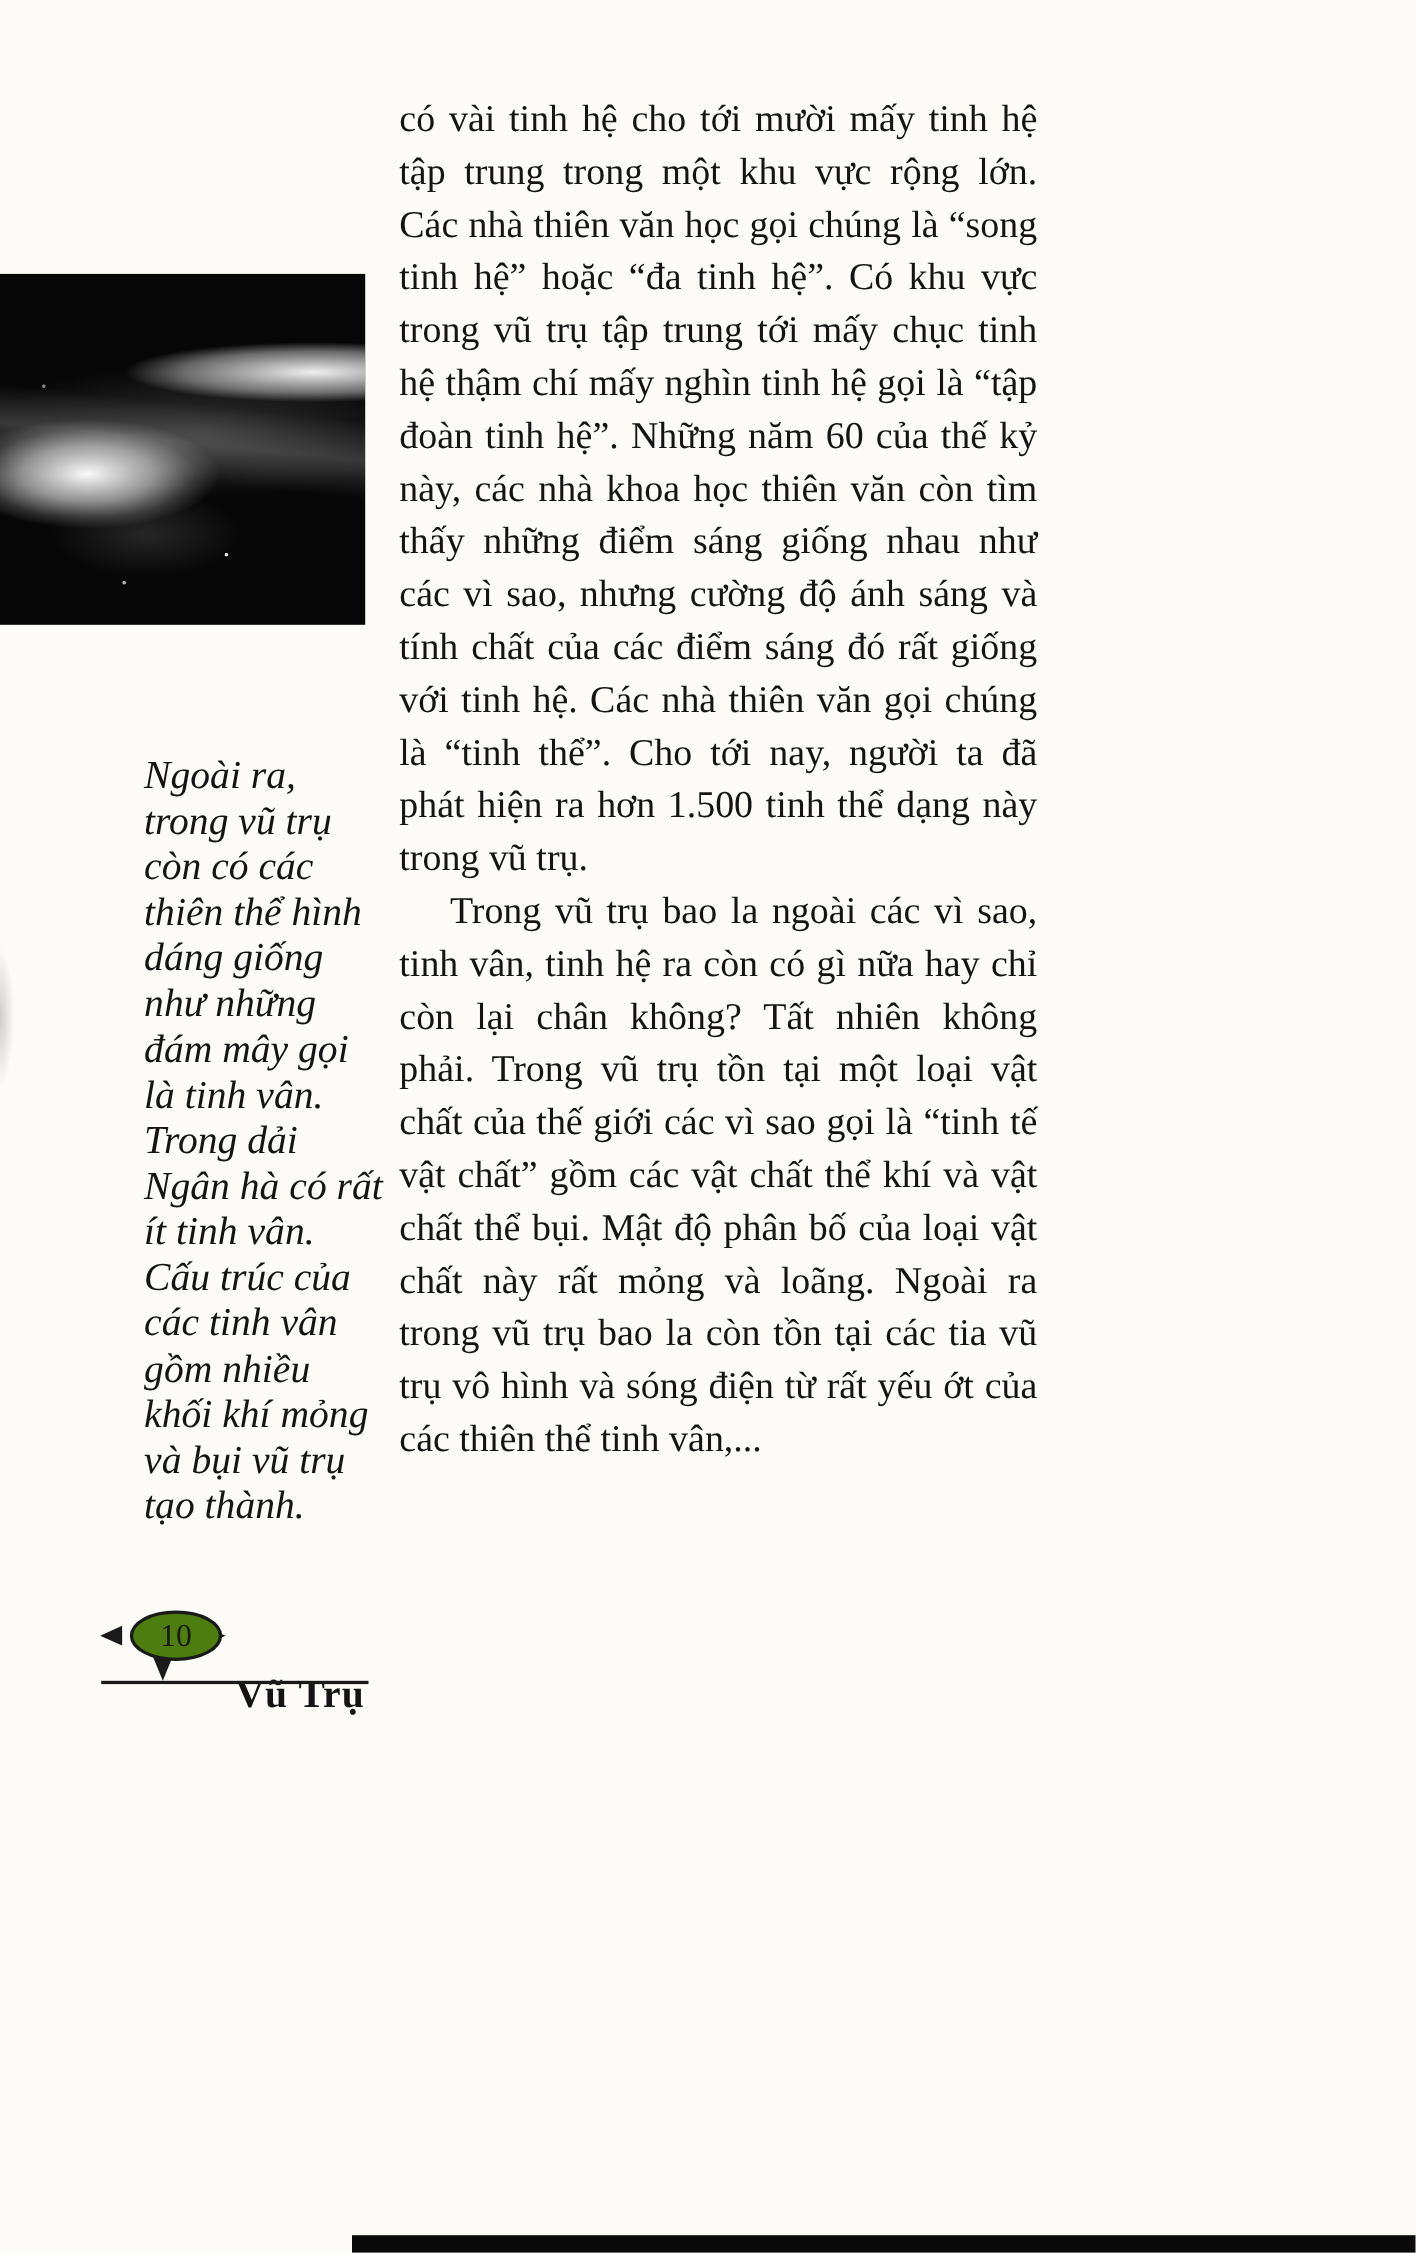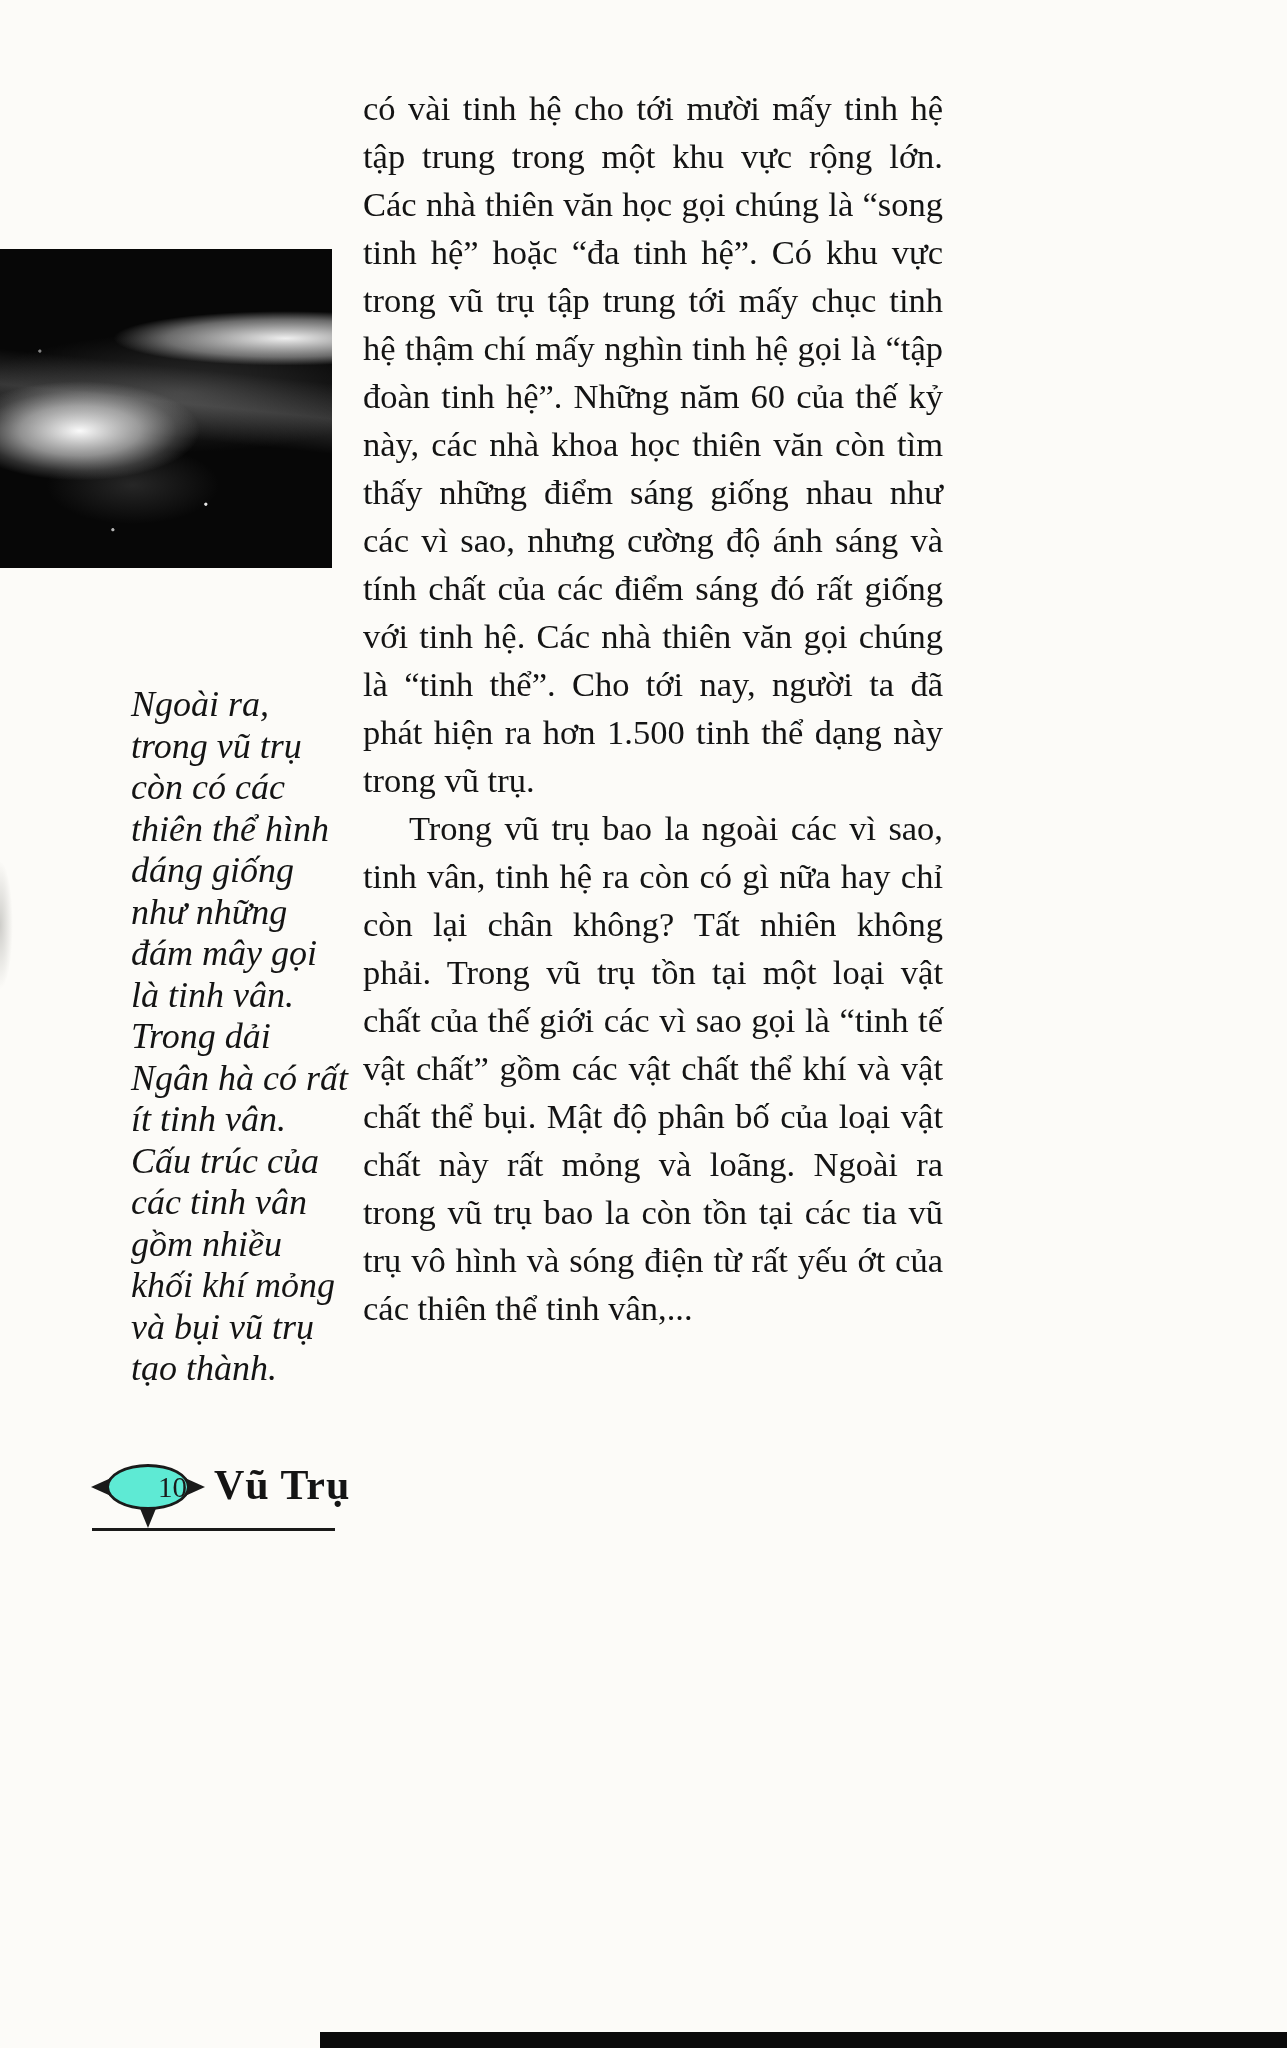--- a/index.html
+++ b/index.html
@@ -66,26 +66,26 @@
     background: radial-gradient(ellipse 16px 80px at 0% 50%, rgba(150,150,145,.45), transparent 80%);
   }
 
   
   .badge-wrap {
     position: absolute;
     left: 106px; top: 1464px;
     width: 84px; height: 46px;
   }
   .badge-ellipse {
-    position: absolute; left: 0; top: 0;
+    position: absolute; left: 12px; top: 0;
     width: 84px; height: 46px;
     border: 3px solid #1a1a1a;
     border-radius: 50%;
-    background: #5eead4;
-    text-align: right;
+    background: #4d7c0f;
+    text-align: center;
     font-size: 29px;
     line-height: 40px;
     color: #1a1a1a;
     z-index: 2;
     box-sizing: border-box;
   }
   .wing {
     position: absolute; top: 14px;
     width: 0; height: 0;
     border-top: 9px solid transparent;
@@ -98,22 +98,22 @@
     position: absolute;
     left: 33px; top: 42px;
     width: 0; height: 0;
     border-left: 9px solid transparent;
     border-right: 9px solid transparent;
     border-top: 22px solid #1a1a1a;
     z-index: 1;
   }
   .book-title {
     position: absolute;
-    left: 214px; top: 1461px;
-    font-size: 42px;
+    left: 214px; top: 1519px;
+    font-size: 36px;
     font-weight: bold;
     letter-spacing: 1px;
     color: #141414;
   }
   .footer-rule {
     position: absolute;
     left: 92px; top: 1528px;
     width: 243px; height: 3px;
     background: #1a1a1a;
   }

